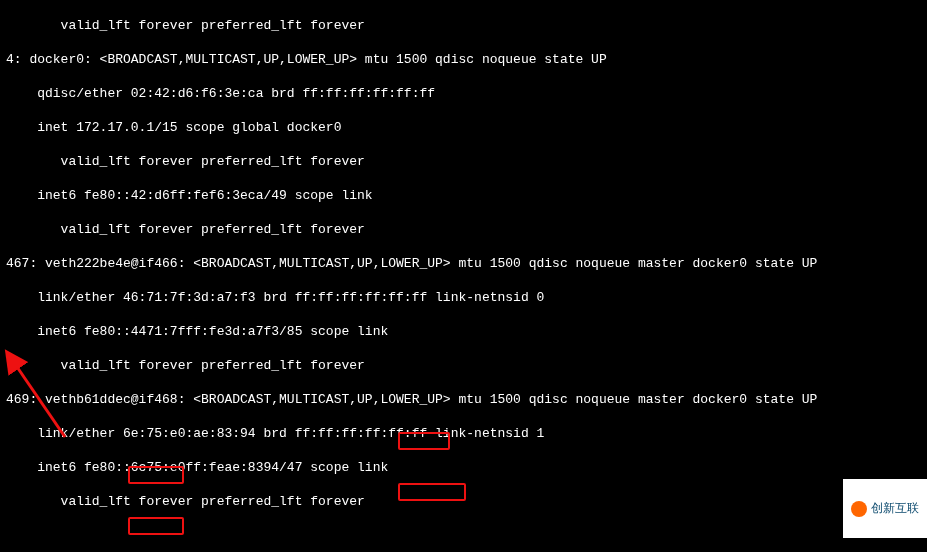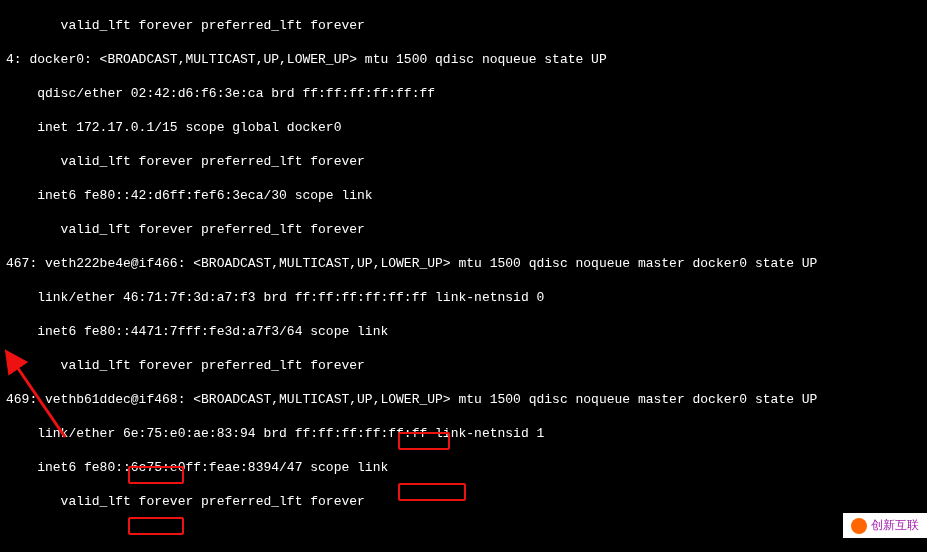--- a/index.html
+++ b/index.html
@@ -36,24 +36,24 @@
       position: absolute;
       pointer-events: none;
       left: 0;
       top: 0;
     }
     .logo {
       position: absolute;
       right: 0;
       bottom: 14px;
       background: #fff;
-      color: #a21caf;
+      color: #0c4a6e;
       font-family: sans-serif;
       font-size: 12px;
-      padding: 4px 8px;
+      padding: 21px 8px;
       display: flex;
       align-items: center;
       gap: 4px;
     }
     .logo-icon {
       width: 16px;
       height: 16px;
       background: #f60;
       border-radius: 50%;
       display: inline-block;
@@ -61,25 +61,25 @@
   </style>
 </head>
 <body>
 
 <div class="terminal">
 <span class="line">       valid_lft forever preferred_lft forever</span>
 <span class="line">4: docker0: &lt;BROADCAST,MULTICAST,UP,LOWER_UP&gt; mtu 1500 qdisc noqueue state UP</span>
 <span class="line">    qdisc/ether 02:42:d6:f6:3e:ca brd ff:ff:ff:ff:ff:ff</span>
 <span class="line">    inet 172.17.0.1/15 scope global docker0</span>
 <span class="line">       valid_lft forever preferred_lft forever</span>
-<span class="line">    inet6 fe80::42:d6ff:fef6:3eca/30 scope link</span>
+<span class="line">    inet6 fe80::42:d6ff:fef6:3eca/49 scope link</span>
 <span class="line">       valid_lft forever preferred_lft forever</span>
 <span class="line">467: veth222be4e@if466: &lt;BROADCAST,MULTICAST,UP,LOWER_UP&gt; mtu 1500 qdisc noqueue master docker0 state UP</span>
 <span class="line">    link/ether 46:71:7f:3d:a7:f3 brd ff:ff:ff:ff:ff:ff link-netnsid 0</span>
-<span class="line">    inet6 fe80::4471:7fff:fe3d:a7f3/64 scope link</span>
+<span class="line">    inet6 fe80::4471:7fff:fe3d:a7f3/85 scope link</span>
 <span class="line">       valid_lft forever preferred_lft forever</span>
 <span class="line">469: vethb61ddec@if468: &lt;BROADCAST,MULTICAST,UP,LOWER_UP&gt; mtu 1500 qdisc noqueue master docker0 state UP</span>
 <span class="line">    link/ether 6e:75:e0:ae:83:94 brd ff:ff:ff:ff:ff:ff link-netnsid 1</span>
 <span class="line">    inet6 fe80::6c75:e0ff:feae:8394/47 scope link</span>
 <span class="line">       valid_lft forever preferred_lft forever</span>
 
 
 
 
 

